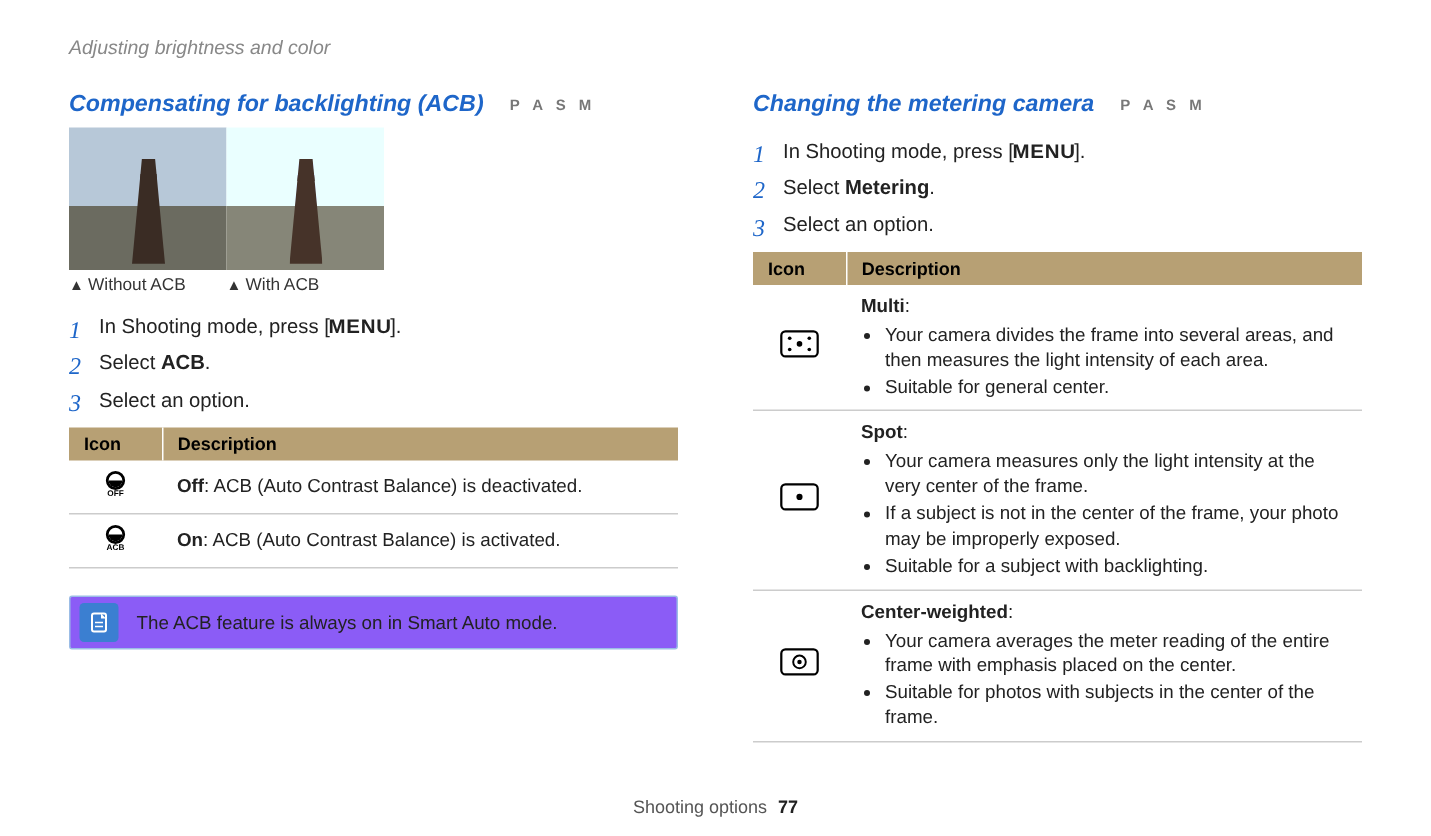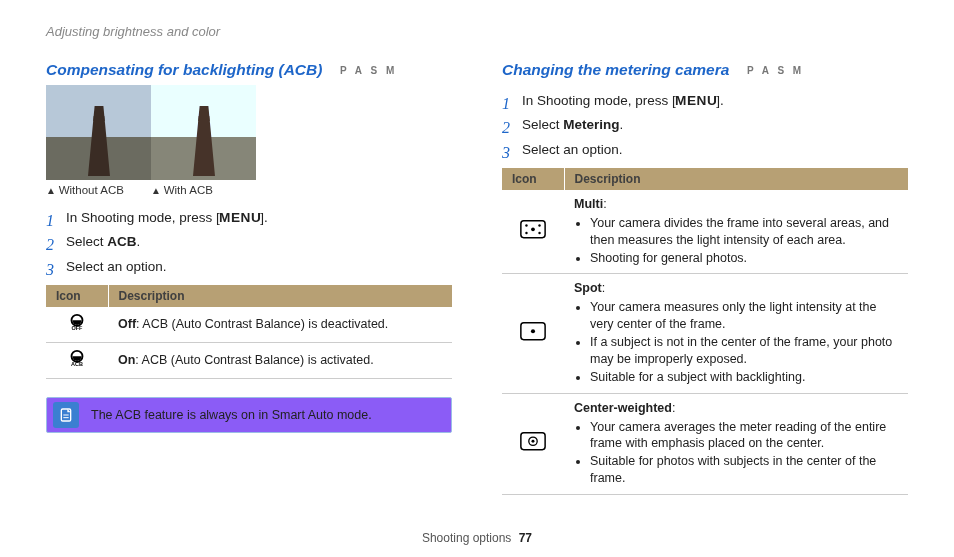--- a/index.html
+++ b/index.html
@@ -54,21 +54,21 @@
     color:#1e66c9; font-style:italic; font-weight:500; font-size:16px;
     font-family: Georgia, serif;
   }
   .menu-glyph {
     display:inline-block; font-weight:900; font-family: Arial Black, Arial, sans-serif;
     letter-spacing:0.5px; font-size:13px; transform:scaleX(1.05);
   }
 
   table.opt { width:100%; border-collapse: collapse; margin-top:6px; font-size:12.5px; }
   table.opt th {
-    background:#b7a074; color:#404040; font-weight:600; text-align:left;
+    background:#b7a074; color:#000000; font-weight:600; text-align:left;
     padding:4px 10px; font-size:12px;
   }
   table.opt th:first-child { width:62px; border-right:1px solid #fff; }
   table.opt td { padding:6px 10px; border-bottom:1px solid #ccc; vertical-align: middle; line-height:1.35;}
   table.opt td:first-child { text-align:center; }
   table.opt ul { list-style: disc; padding-left:16px; margin-top:2px;}
   table.opt ul li { margin-bottom:1px; }
 
   .acb-icon { display:inline-block; width:22px; }
   .acb-icon svg { display:block; }
@@ -204,21 +204,21 @@
                   <circle cx="22" cy="7" r="1.3"></circle>
                   <circle cx="8" cy="15" r="1.3"></circle>
                   <circle cx="22" cy="15" r="1.3"></circle>
                 </svg>
           </span>
         </td>
         <td>
           <b>Multi</b>:
           <ul>
             <li>Your camera divides the frame into several areas, and then measures the light intensity of each area.</li>
-            <li>Shooting for general photos.</li>
+            <li>Suitable for general center.</li>
           </ul>
         </td>
       </tr>
       <tr>
         <td>
           <span class="meter-icon">
             <svg viewBox="0 0 30 22">
                   <rect x="2" y="2" width="26" height="18" rx="3" fill="none" stroke="#000" stroke-width="1.6"></rect>
                   <circle cx="15" cy="11" r="2.2" fill="#000"></circle>
                 </svg>

